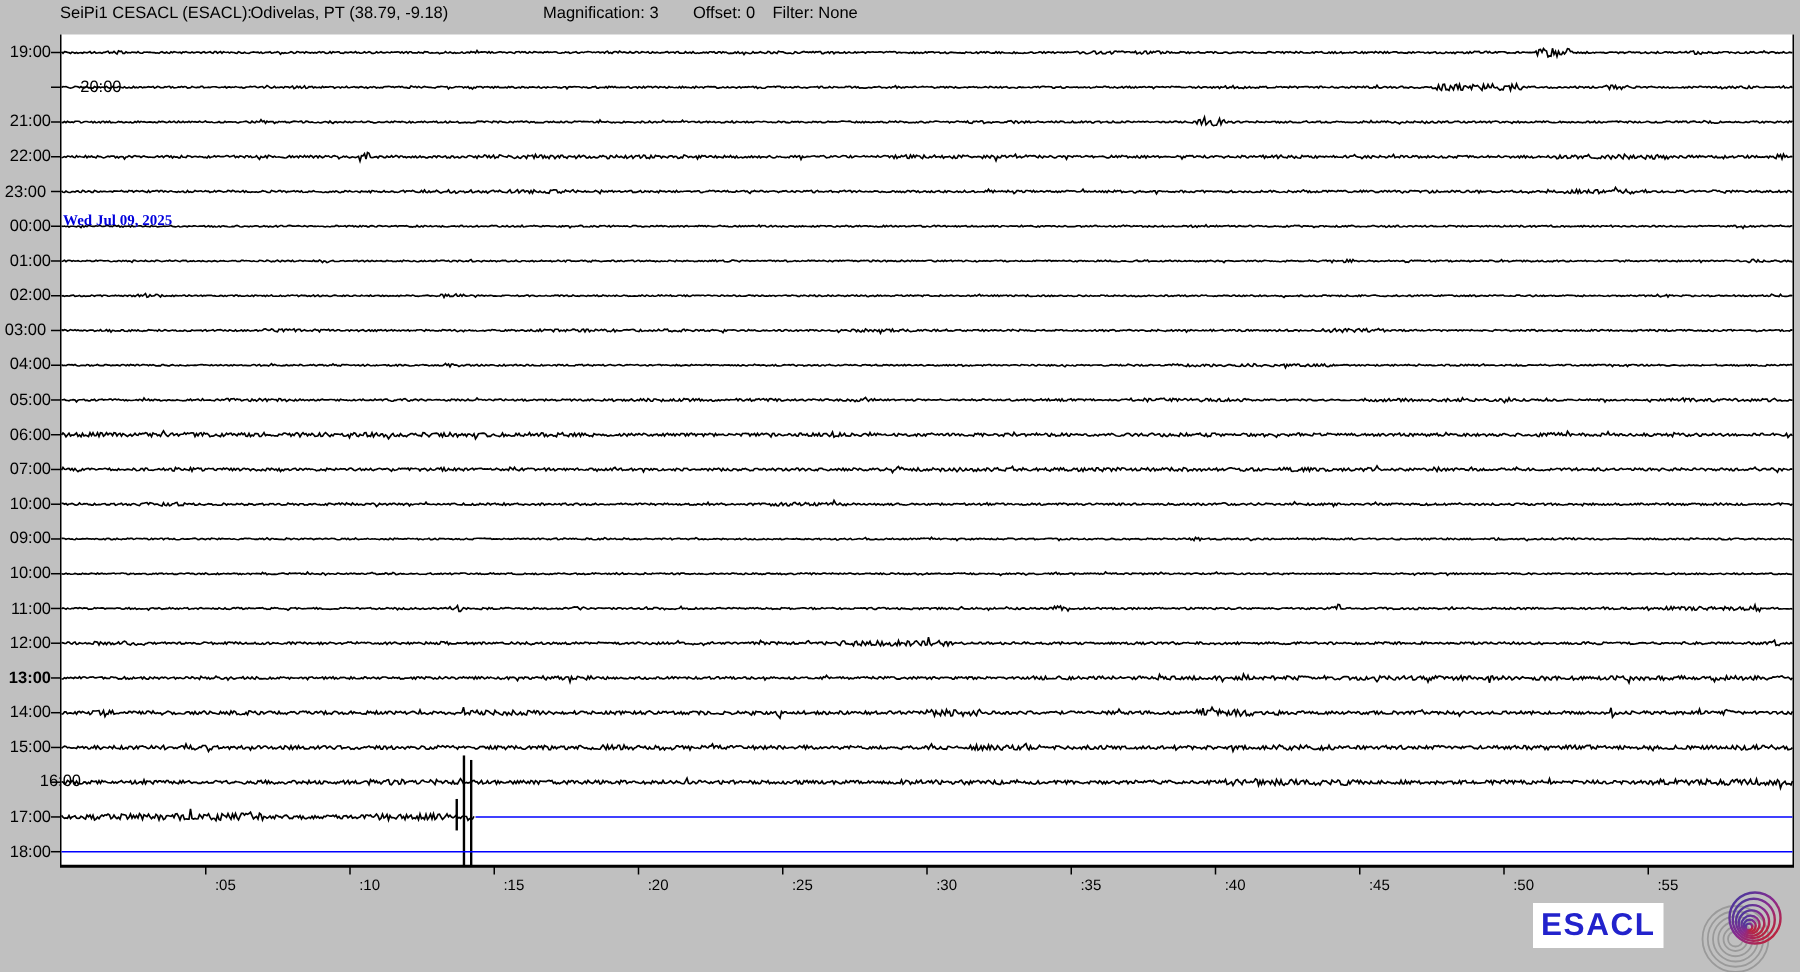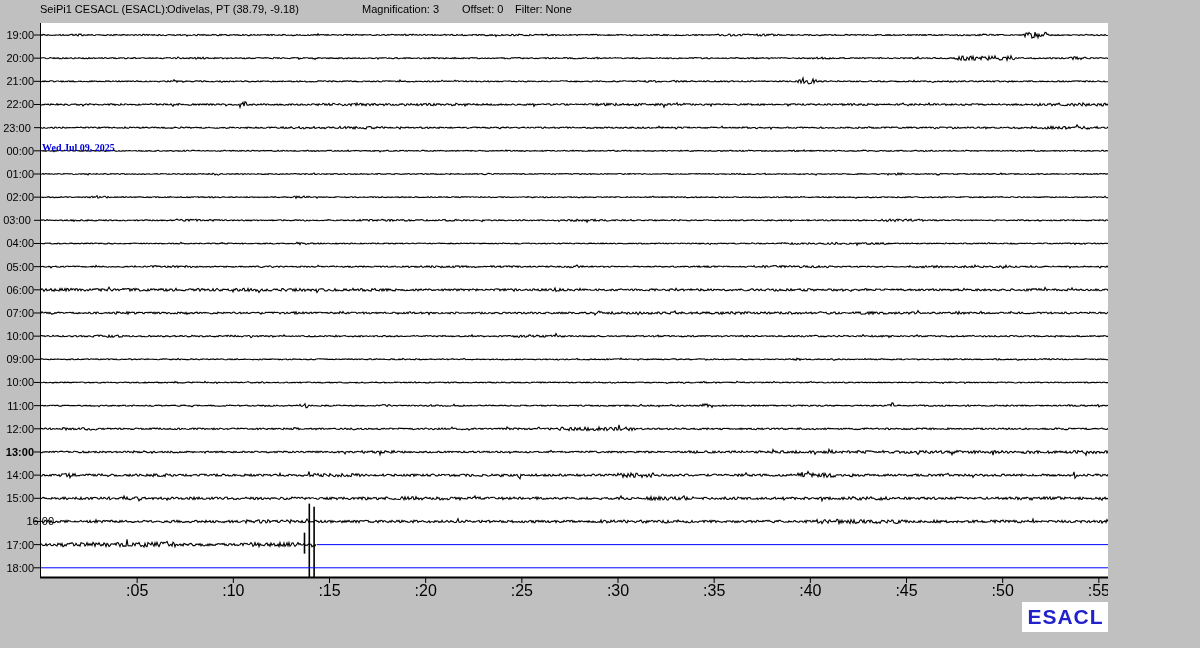--- a/index.html
+++ b/index.html
@@ -1,21 +1,21 @@
 <!DOCTYPE html>
 <html><head>
 <meta charset="utf-8">
 <style>
   html,body{margin:0;padding:0;background:#c0c0c0;}
-  .screen{position:relative;width:1108px;height:648px;background:#c0c0c0;overflow:hidden;
+  .screen{position:relative;width:1200px;height:648px;background:#c0c0c0;overflow:hidden;
           font-family:"Liberation Sans",sans-serif;}
   .hdr{position:absolute;top:3px;height:14px;font-size:11px;color:#000;white-space:pre;}
   #plot-svg{position:absolute;left:0;top:0;}
   .ylab{position:absolute;width:34px;text-align:right;font-size:11px;color:#000;line-height:12px;}
-  .xlab{position:absolute;width:40px;text-align:center;font-size:16px;color:#000;line-height:12px;}
+  .xlab{position:absolute;width:40px;text-align:right;font-size:10px;color:#000;line-height:12px;}
   .date-label{position:absolute;left:42px;top:142px;font-family:"Liberation Serif",serif;
               font-weight:bold;font-size:10px;color:#0000dd;white-space:pre;}
   .logo-box{position:absolute;left:1022px;top:602px;width:87px;height:30px;background:#ffffff;
             display:flex;align-items:center;justify-content:center;}
   .logo-text{font-weight:bold;font-size:21px;color:#2222cc;letter-spacing:1px;}
   .spiral{position:absolute;left:1125px;top:592px;}
 </style>
 </head>
 <body>
 
@@ -92,21 +92,21 @@
       <line x1="618" y1="578" x2="618" y2="583" stroke="#000000" stroke-width="1"></line>
       <line x1="714.1666666666667" y1="578" x2="714.1666666666667" y2="583" stroke="#000000" stroke-width="1"></line>
       <line x1="810.3333333333334" y1="578" x2="810.3333333333334" y2="583" stroke="#000000" stroke-width="1"></line>
       <line x1="906.5" y1="578" x2="906.5" y2="583" stroke="#000000" stroke-width="1"></line>
       <line x1="1002.6666666666667" y1="578" x2="1002.6666666666667" y2="583" stroke="#000000" stroke-width="1"></line>
       <line x1="1098.8333333333335" y1="578" x2="1098.8333333333335" y2="583" stroke="#000000" stroke-width="1"></line>
     </svg>
 
   <div id="y-labels">
       <div class="ylab" style="left: 0px; top: 29px;">19:00</div>
-      <div class="ylab" style="left: 0px; top: 52.1652px;">20:00</div>
+      <div class="ylab" style="left: 0px; top: 52.1652px; padding-left: 47px;">20:00</div>
       <div class="ylab" style="left: 0px; top: 75.3304px;">21:00</div>
       <div class="ylab" style="left: 0px; top: 98.4957px;">22:00</div>
       <div class="ylab" style="left: 0px; top: 121.661px; text-align: center;">23:00</div>
       <div class="ylab" style="left: 0px; top: 144.826px;">00:00</div>
       <div class="ylab" style="left: 0px; top: 167.991px;">01:00</div>
       <div class="ylab" style="left: 0px; top: 191.157px;">02:00</div>
       <div class="ylab" style="left: 0px; top: 214.322px; text-align: center;">03:00</div>
       <div class="ylab" style="left: 0px; top: 237.487px;">04:00</div>
       <div class="ylab" style="left: 0px; top: 260.652px; text-align: right;">05:00</div>
       <div class="ylab" style="left: 0px; top: 283.817px;">06:00</div>

